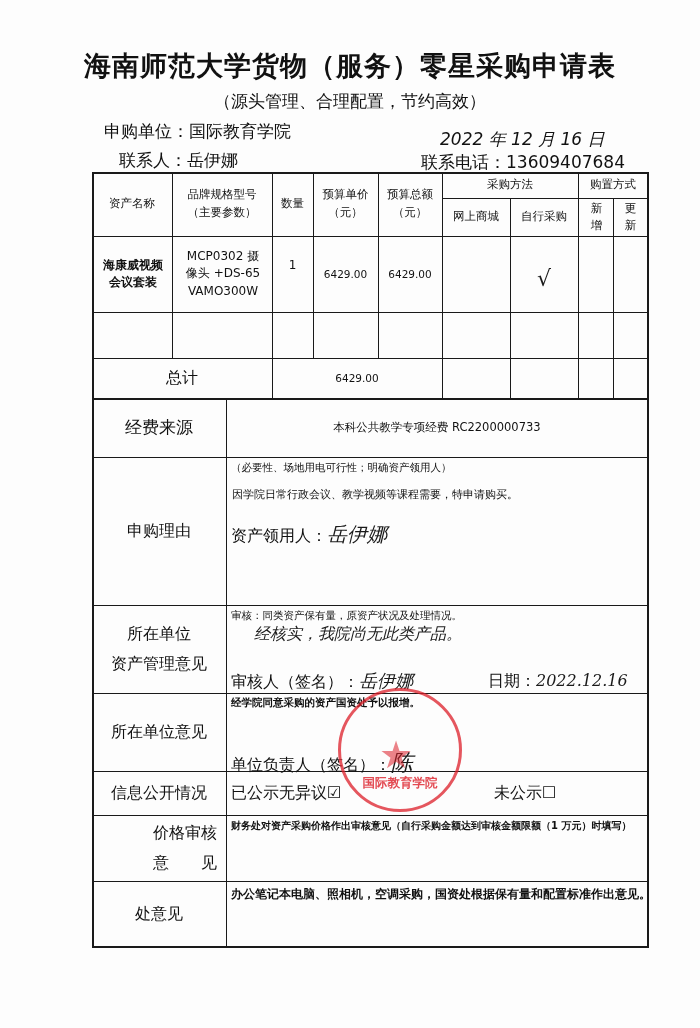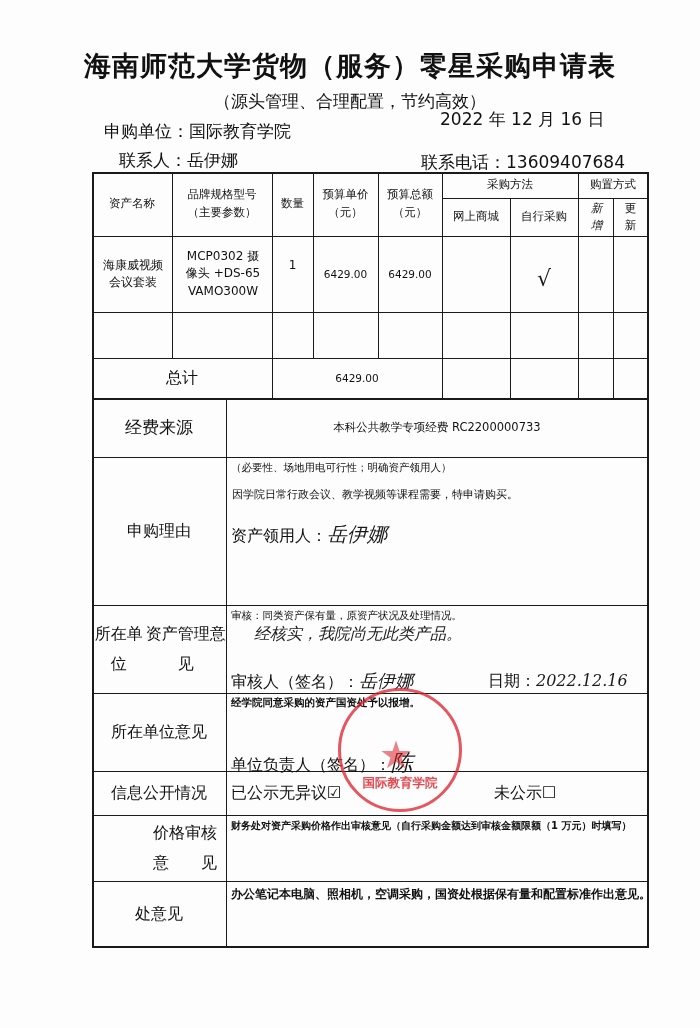--- a/index.html
+++ b/index.html
@@ -28,21 +28,21 @@
 </style>
 </head>
 <body>
 
 <div class="abs title">海南师范大学货物（服务）零星采购申请表</div>
 <div class="abs subtitle">（源头管理、合理配置，节约高效）</div>
 
 <div class="abs hdr" style="left:104px;top:120px;">
   <span>申购单位：</span><span>国际教育学院</span>
 </div>
-<div class="abs hdr" style="left:440px;top:108px;">2022 年  12 月  16 日</div>
+<div class="abs hdr" style="left:440px;top:128px;font-style:italic;">2022 年  12 月  16 日</div>
 
 <div class="abs hdr" style="left:119px;top:149px;">
   <span>联系人：</span><span>岳伊娜</span>
 </div>
 <div class="abs hdr" style="left:421px;top:151px;">
   <span>联系电话：</span><span>13609407684</span>
 </div>
 
 <div>
 
@@ -86,25 +86,25 @@
   <span>（元）</span>
 </div>
 <div class="cell small" style="left:378px;top:172px;width:64px;height:64px;flex-direction:column;">
   <span>预算总额</span>
   <span>（元）</span>
 </div>
 <div class="cell small" style="left:442px;top:172px;width:136px;height:26px;">采购方法</div>
 <div class="cell small" style="left:578px;top:172px;width:70px;height:26px;">购置方式</div>
 <div class="cell small" style="left:442px;top:198px;width:68px;height:38px;">网上商城</div>
 <div class="cell small" style="left:510px;top:198px;width:68px;height:38px;">自行采购</div>
-<div class="cell small" style="left:580px;top:198px;width:33px;height:38px;padding:4px 8px;line-height:1.5;font-style:italic;">新增</div>
+<div class="cell small" style="left:580px;top:198px;width:33px;height:38px;padding:4px 8px;line-height:1.5;">新增</div>
 <div class="cell small" style="left:613px;top:198px;width:35px;height:38px;padding:0 9px;line-height:1.5;">更新</div>
 
 <div>
-  <div class="cell item" style="left:96px;top:236px;width:74px;height:76px;padding:0 4px;">海康威视频会议套装</div>
+  <div class="cell item" style="left:96px;top:236px;width:74px;height:76px;padding:0 4px;font-weight:bold;">海康威视频会议套装</div>
   <div class="cell item" style="left:176px;top:236px;width:94px;height:76px;padding:0 6px;word-break:break-all;">MCP0302 摄像头 +DS-65VAMO300W</div>
   <div class="cell item" style="left:272px;top:236px;width:41px;height:60px;">1</div>
   <div class="cell" style="left:313px;top:236px;width:65px;height:76px;font-size:10.5px;">6429.00</div>
   <div class="cell" style="left:378px;top:236px;width:64px;height:76px;font-size:10.5px;">6429.00</div>
   <div class="cell" style="left:442px;top:236px;width:68px;height:76px;"></div>
   <div class="cell hand" style="left:510px;top:240px;width:68px;height:76px;font-size:22px;">√</div>
   <div class="cell" style="left:578px;top:236px;width:35px;height:76px;"></div>
   <div class="cell" style="left:613px;top:236px;width:35px;height:76px;"></div>
 </div>
 
@@ -126,21 +126,21 @@
 <div class="cell lbl" style="left:92px;top:398px;width:134px;height:59px;font-size:17px;">经费来源</div>
 <div class="cell" style="left:226px;top:398px;width:422px;height:59px;font-size:11.5px;">本科公共教学专项经费 RC2200000733</div>
 
 <div class="cell lbl" style="left:92px;top:457px;width:134px;height:148px;">申购理由</div>
 <div class="note" style="left:231px;top:461px;">（必要性、场地用电可行性；明确资产领用人）</div>
 <div class="note" style="left:232px;top:487px;font-size:11px;">因学院日常行政会议、教学视频等课程需要，特申请购买。</div>
 <div class="abs" style="left:231px;top:521px;font-size:16px;">
   <span>资产领用人：</span><span class="hand" style="font-size:20px;">岳伊娜</span>
 </div>
 
-<div class="cell lbl" style="left:92px;top:605px;width:134px;height:88px;">
+<div class="cell lbl" style="left:92px;top:605px;width:134px;height:88px;flex-direction:column;">
   <span>所在单位</span>
   <span>资产管理意见</span>
 </div>
 <div class="note" style="left:231px;top:609px;">审核：同类资产保有量，原资产状况及处理情况。</div>
 <div class="abs hand" style="left:254px;top:624px;font-size:16px;">经核实，我院尚无此类产品。</div>
 <div class="abs" style="left:231px;top:669px;font-size:16px;">
   <span>审核人（签名）：</span><span class="hand" style="font-size:18px;">岳伊娜</span>
 </div>
 <div class="abs" style="left:488px;top:671px;font-size:16px;">
   <span>日期：</span><span class="hand" style="font-size:16px;">2022.12.16</span>

